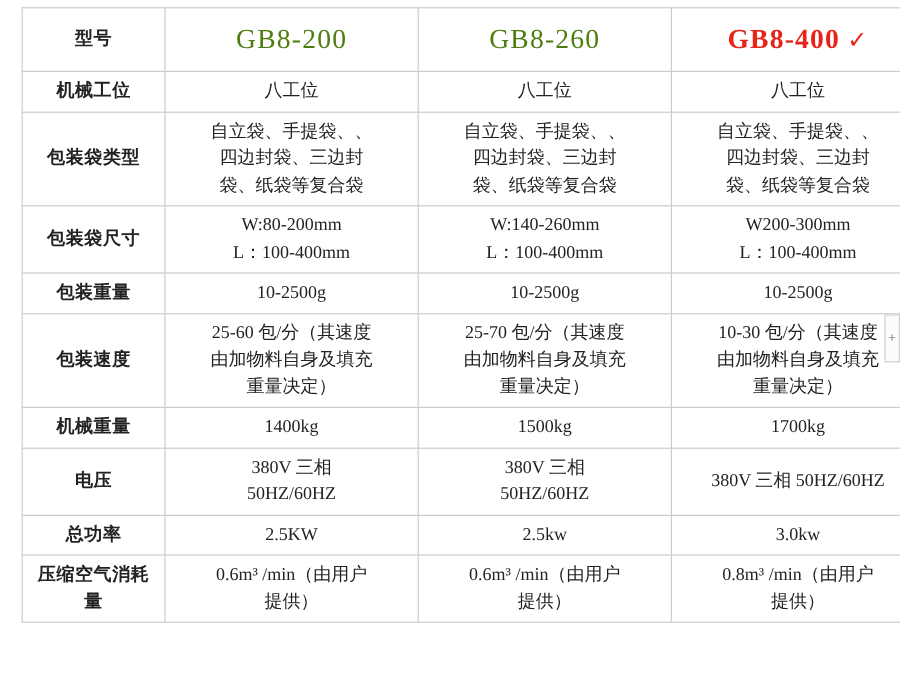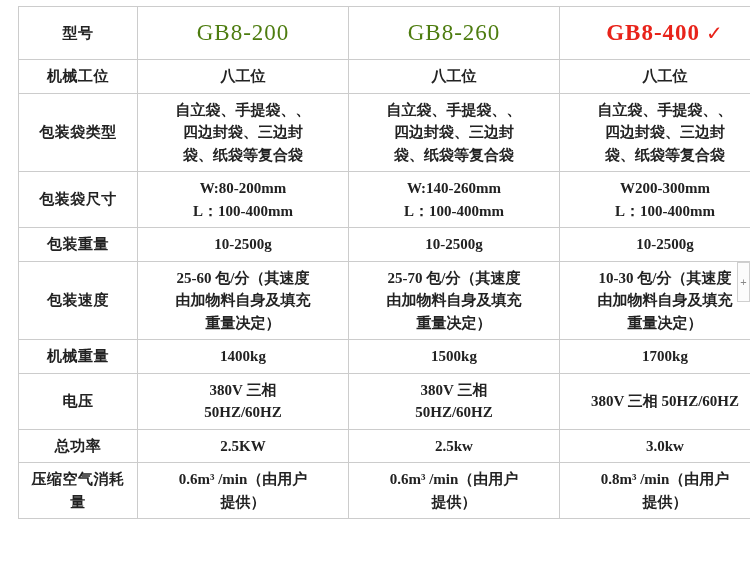--- a/index.html
+++ b/index.html
@@ -68,21 +68,20 @@
   }
   .check-mark {
     color: #e8231a;
     font-size: 20px;
     margin-left: 6px;
     font-weight: normal;
   }
 
   .cell-lines span {
     display: block;
-    font-weight: bold;
   }
 
   
   .side-nub {
     position: absolute;
     right: 0px;
     top: 262px;
     width: 13px;
     height: 40px;
     border: 1px solid #cfcfcf;

